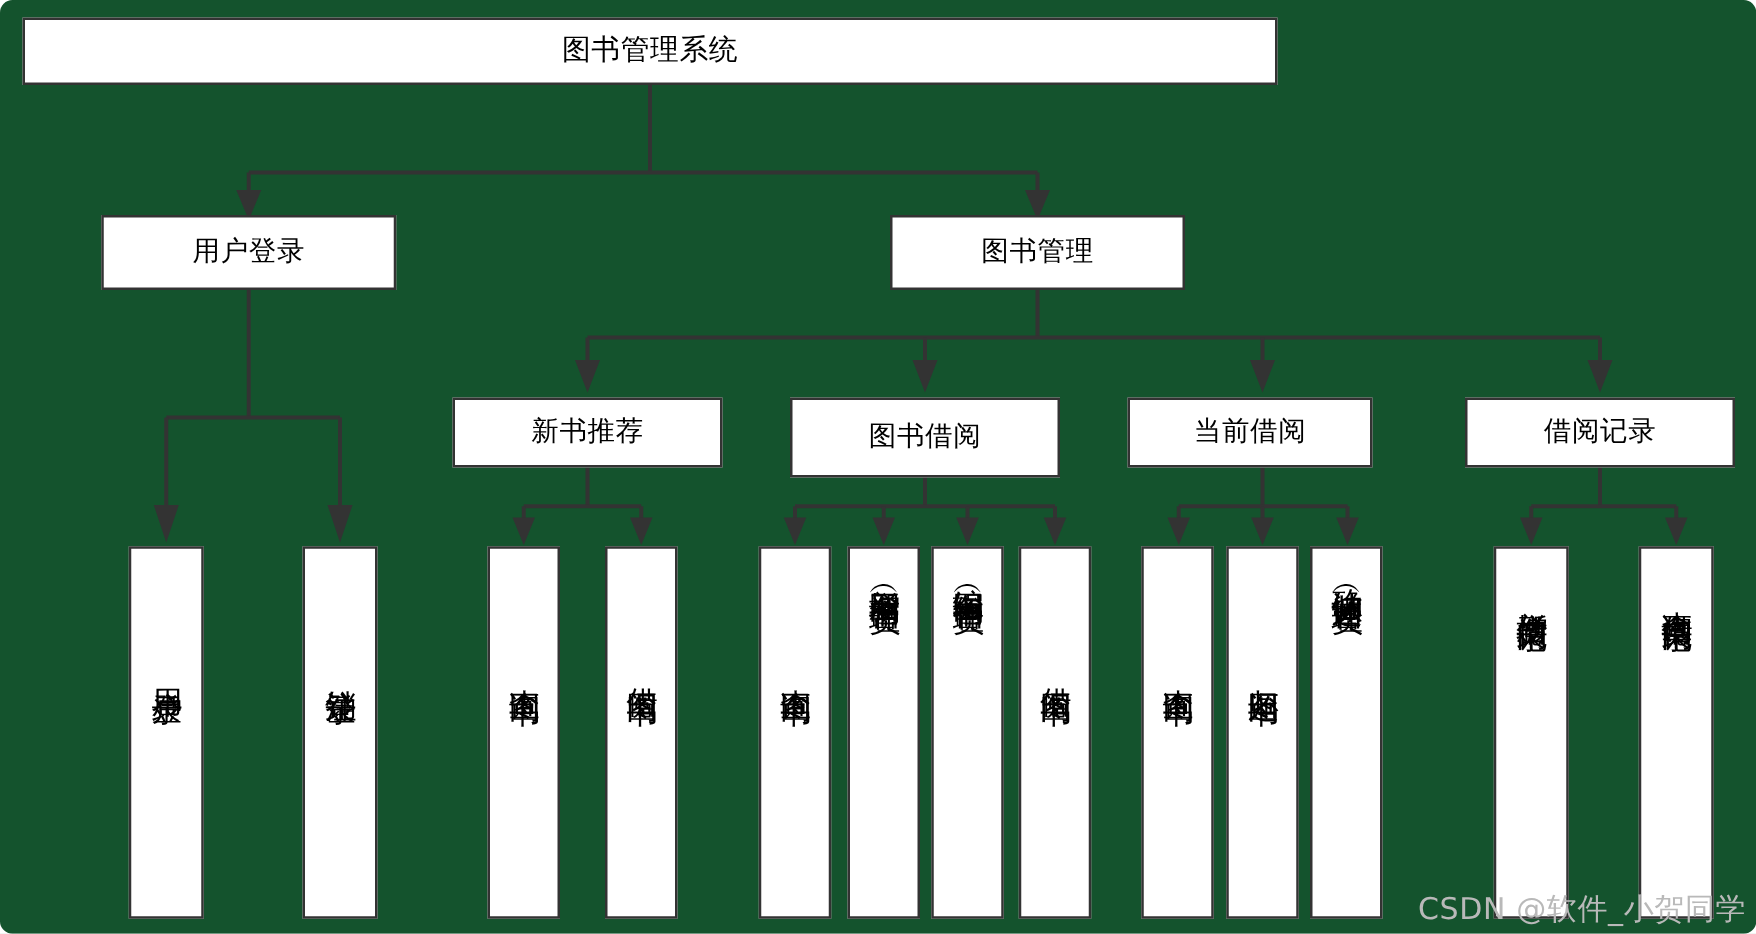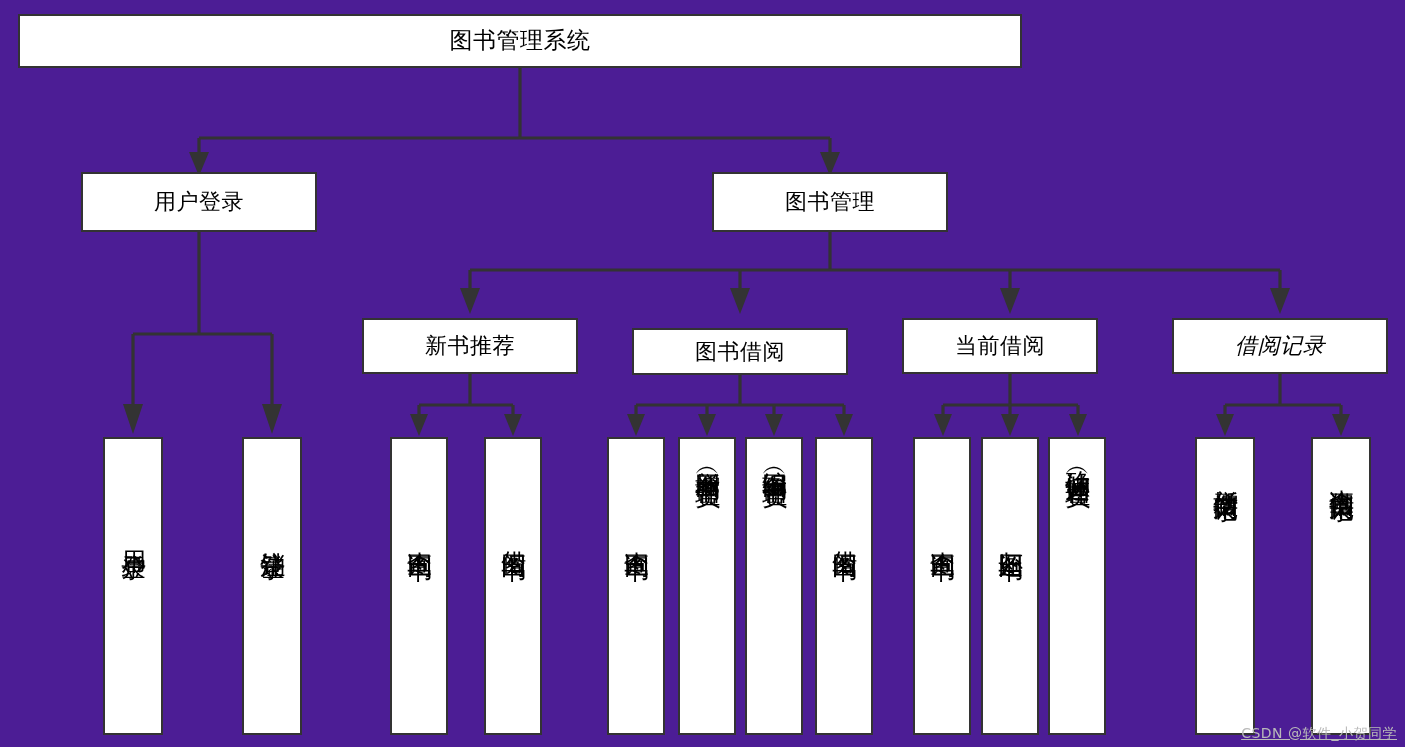--- a/index.html
+++ b/index.html
@@ -7,22 +7,23 @@
     padding: 0;
     background: #ffffff;
   }
   body {
     font-family: "DejaVu Sans", "Liberation Sans", sans-serif;
   }
   #canvas {
     position: relative;
     width: 1405px;
     height: 747px;
-    background: #4c1d95;
+    background: #14532d;
     overflow: hidden;
+    border-radius: 10px;
   }
   svg#edges {
     position: absolute;
     left: 0;
     top: 0;
     width: 1405px;
     height: 747px;
   }
   .node {
     position: absolute;
@@ -69,26 +70,25 @@
   .node.v.tall .node-label {
     margin-top: 6px;
   }
   .node.v.upper .node-label {
     margin-top: 24px;
   }
   .watermark {
     position: absolute;
     right: 8px;
     bottom: 4px;
-    font-size: 14px;
+    font-size: 24px;
     color: #b9b9b9;
     white-space: nowrap;
     letter-spacing: 0.5px;
     font-family: "DejaVu Sans", "Liberation Sans", sans-serif;
-    text-decoration: underline;
   }
 </style>
 </head>
 <body>
 
 <div id="canvas">
 
   <svg id="edges" viewBox="0 0 1405 747">
     <defs>
       <marker id="arrow" markerWidth="10" markerHeight="12" refX="1" refY="6" orient="auto" markerUnits="userSpaceOnUse">
@@ -174,27 +174,27 @@
   <div class="node h" style="left:81px; top:172px; width:236px; height:60px;">
     <span class="node-label">用户登录</span>
   </div>
   <div class="node h" style="left:362px; top:318px; width:216px; height:56px;">
     <span class="node-label">新书推荐</span>
   </div>
 
   <div class="node h" style="left:712px; top:172px; width:236px; height:60px;">
     <span class="node-label">图书管理</span>
   </div>
-  <div class="node h" style="left:632px; top:328px; width:216px; height:47px;">
+  <div class="node h" style="left:632px; top:318px; width:216px; height:64px;">
     <span class="node-label">图书借阅</span>
   </div>
   <div class="node h" style="left:902px; top:318px; width:196px; height:56px;">
     <span class="node-label">当前借阅</span>
   </div>
-  <div class="node h" style="left:1172px; top:318px; width:216px; height:56px;font-style:italic;">
+  <div class="node h" style="left:1172px; top:318px; width:216px; height:56px;">
     <span class="node-label">借阅记录</span>
   </div>
 
   <div class="node v mid2" style="left:103px; top:437px; width:60px; height:298px;">
     <span class="node-label">用户登录</span>
   </div>
   <div class="node v mid2" style="left:242px; top:437px; width:60px; height:298px;">
     <span class="node-label">注销登录</span>
   </div>
 

